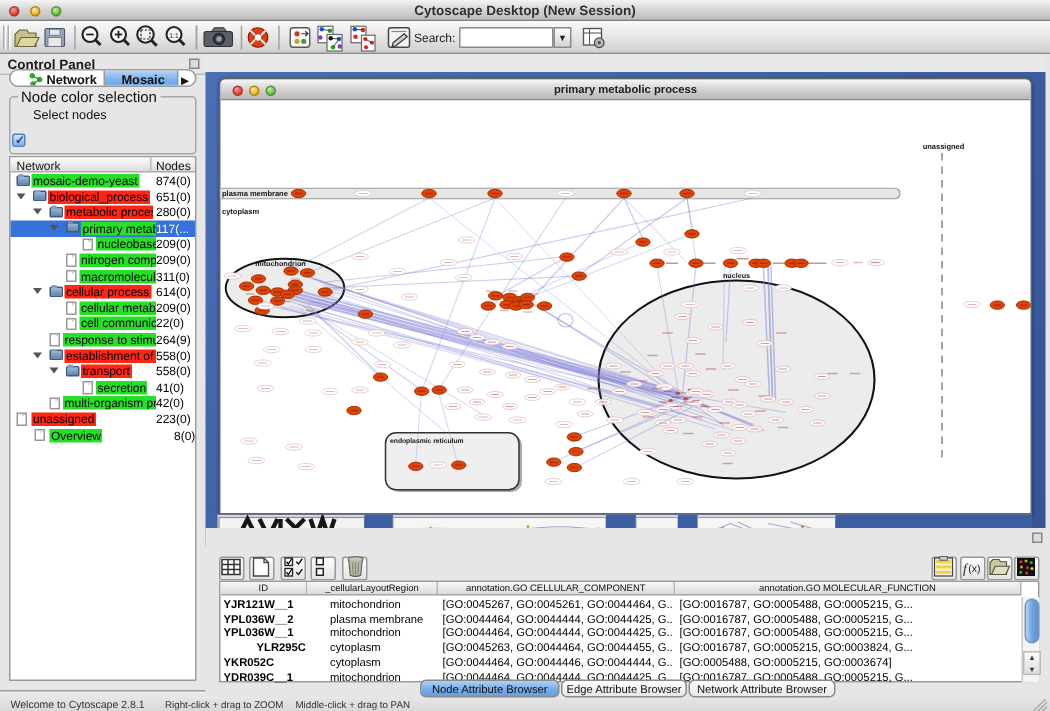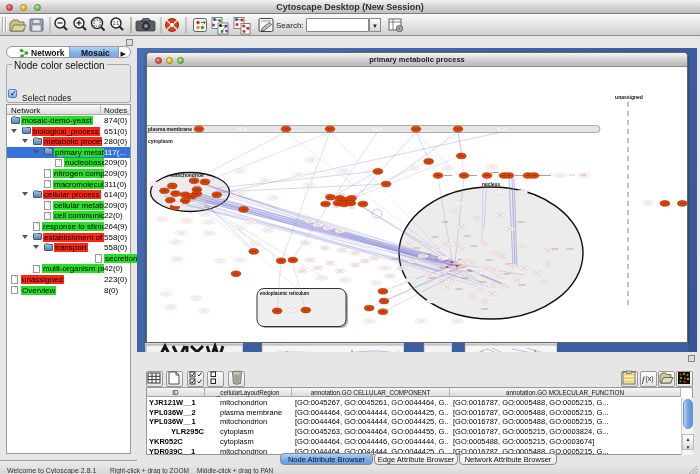--- a/index.html
+++ b/index.html
@@ -42,21 +42,21 @@
 
 #grpbox { position:absolute; left:6px; top:28px; width:125px; height:39px; border:1px solid #a8a8a8; border-radius:3px; }
 #grpbox .lbl { position:absolute; left:5px; top:-5px; background:#e6e6e6; padding:0 2px; font-size:10px; color:#111; }
 #combo { position:absolute; left:6px; top:9px; width:113px; height:12px; background:linear-gradient(#fff,#ececec); border:1px solid #999; border-radius:3px; }
 #combo .ct { position:absolute; left:7px; top:1px; font-size:8.5px; color:#111; }
 #combo .stepper { position:absolute; right:1px; top:0.5px; width:10px; height:10px; background:linear-gradient(#9cc4f4,#5e97e2); border-radius:2.5px; border:0.5px solid #4a7ec2; }
 #combo .stepper:before { content:"\25B4"; position:absolute; top:-3px; left:2.2px; font-size:6px; color:#fff; }
 #combo .stepper:after { content:"\25BE"; position:absolute; top:1.5px; left:2.2px; font-size:6px; color:#fff; }
 #chk { position:absolute; left:8px; top:53px; width:9px; height:9px; background:linear-gradient(#cfe4fa,#7fb0ea); border:1px solid #5580b8; border-radius:2px; }
 #chk:before { content:"\2713"; position:absolute; left:1px; top:-1.5px; font-size:8px; font-weight:bold; color:#24427c; }
-#chklbl { position:absolute; left:22px; top:57px; font-size:8.5px; color:#111; }
+#chklbl { position:absolute; left:22px; top:35px; font-size:8.5px; color:#111; }
 
 
 #tree { position:absolute; left:6px; top:68px; width:125px; height:350px; background:#fff; border:1px solid #9a9a9a; font-size:8px; }
 #tree .thead { position:absolute; left:0; top:0; width:123px; height:10px; background:linear-gradient(#fcfcfc,#ddd); border-bottom:1px solid #aaa; }
 #tree .thead .c1 { position:absolute; left:4px; top:0.5px; color:#111; }
 #tree .thead .c2 { position:absolute; left:97px; top:0.5px; color:#111; }
 #tree .thead .dv { position:absolute; left:93px; top:0; width:1px; height:10px; background:#bbb; }
 .trow { position:absolute; left:0; width:123px; height:10.6px; }
 .trow .cnt { position:absolute; left:97px; top:0.5px; color:#000; }
 .trow .lab { position:absolute; top:0.5px; color:#000; padding:0 1px; white-space:nowrap; overflow:hidden; }
@@ -199,20 +199,23 @@
     <line x1="393" y1="5" x2="393" y2="16" stroke="#555" stroke-width="0.7"></line>
     <circle cx="399.5" cy="14.5" r="3.2" fill="#b8b8b8" stroke="#444" stroke-width="0.8"></circle>
     <circle cx="399.5" cy="14.5" r="1.1" fill="#555"></circle>
   </svg>
   <span id="searchlbl">Search:</span>
   <div id="searchfield"></div>
   <div id="searchdrop">▼</div>
 </div>
 
 <div class="abs" id="cpanel">
+  <div class="hdr">
+      <span>Control Panel</span>
+    </div>
   <div class="flicon" style="left:126px; top:3px;"></div>
   <div id="cptabs">
     <div id="tab-mosaic"></div>
     <svg width="10" height="10" style="position:absolute;left:12px;top:1px;">
         <circle cx="2.5" cy="2.5" r="1.8" fill="#2ab52a"></circle>
         <circle cx="7.5" cy="5" r="1.8" fill="#2ab52a"></circle>
         <circle cx="3" cy="8" r="1.8" fill="#2ab52a"></circle>
         <line x1="2.5" y1="2.5" x2="7.5" y2="5" stroke="#2a8a2a" stroke-width="0.7"></line>
         <line x1="3" y1="8" x2="7.5" y2="5" stroke="#2a8a2a" stroke-width="0.7"></line>
       </svg>
@@ -296,36 +299,36 @@
         <span class="tfold" style="left:26px;"></span>
         <span class="lab r" style="left:36px; max-width:61px;">establishment of lo</span>
         <span class="cnt">558(0)</span>
       </div>
     <div class="trow" style="top:137.7px;">
         <span class="tarr" style="left:26px;"></span>
         <span class="tfold" style="left:37px;"></span>
         <span class="lab r" style="left:47px;">transport</span>
         <span class="cnt">558(0)</span>
       </div>
-    <div class="trow" style="top:148.3px;margin-left:40px;">
+    <div class="trow" style="top:148.3px;">
         <span class="tfile" style="left:48px;"></span>
         <span class="lab g" style="left:57px;">secretion</span>
         <span class="cnt">41(0)</span>
       </div>
     <div class="trow" style="top:158.9px;">
         <span class="tfile" style="left:26px;"></span>
         <span class="lab g" style="left:35px; max-width:62px;">multi-organism pro</span>
         <span class="cnt">42(0)</span>
       </div>
     <div class="trow" style="top:169.5px;">
         <span class="tfile" style="left:4px;"></span>
         <span class="lab r" style="left:14px;">unassigned</span>
         <span class="cnt">223(0)</span>
       </div>
-    <div class="trow" style="top:180.1px;">
+    <div class="trow" style="top:180.1px;margin-left:12px;">
         <span class="tfile" style="left:4px;"></span>
         <span class="lab g" style="left:14px;">Overview</span>
         <span class="cnt">8(0)</span>
       </div>
   </div>
 </div>
 
 <div class="abs" id="desktop">
   <div id="netwin">
     <div class="wtitle">

